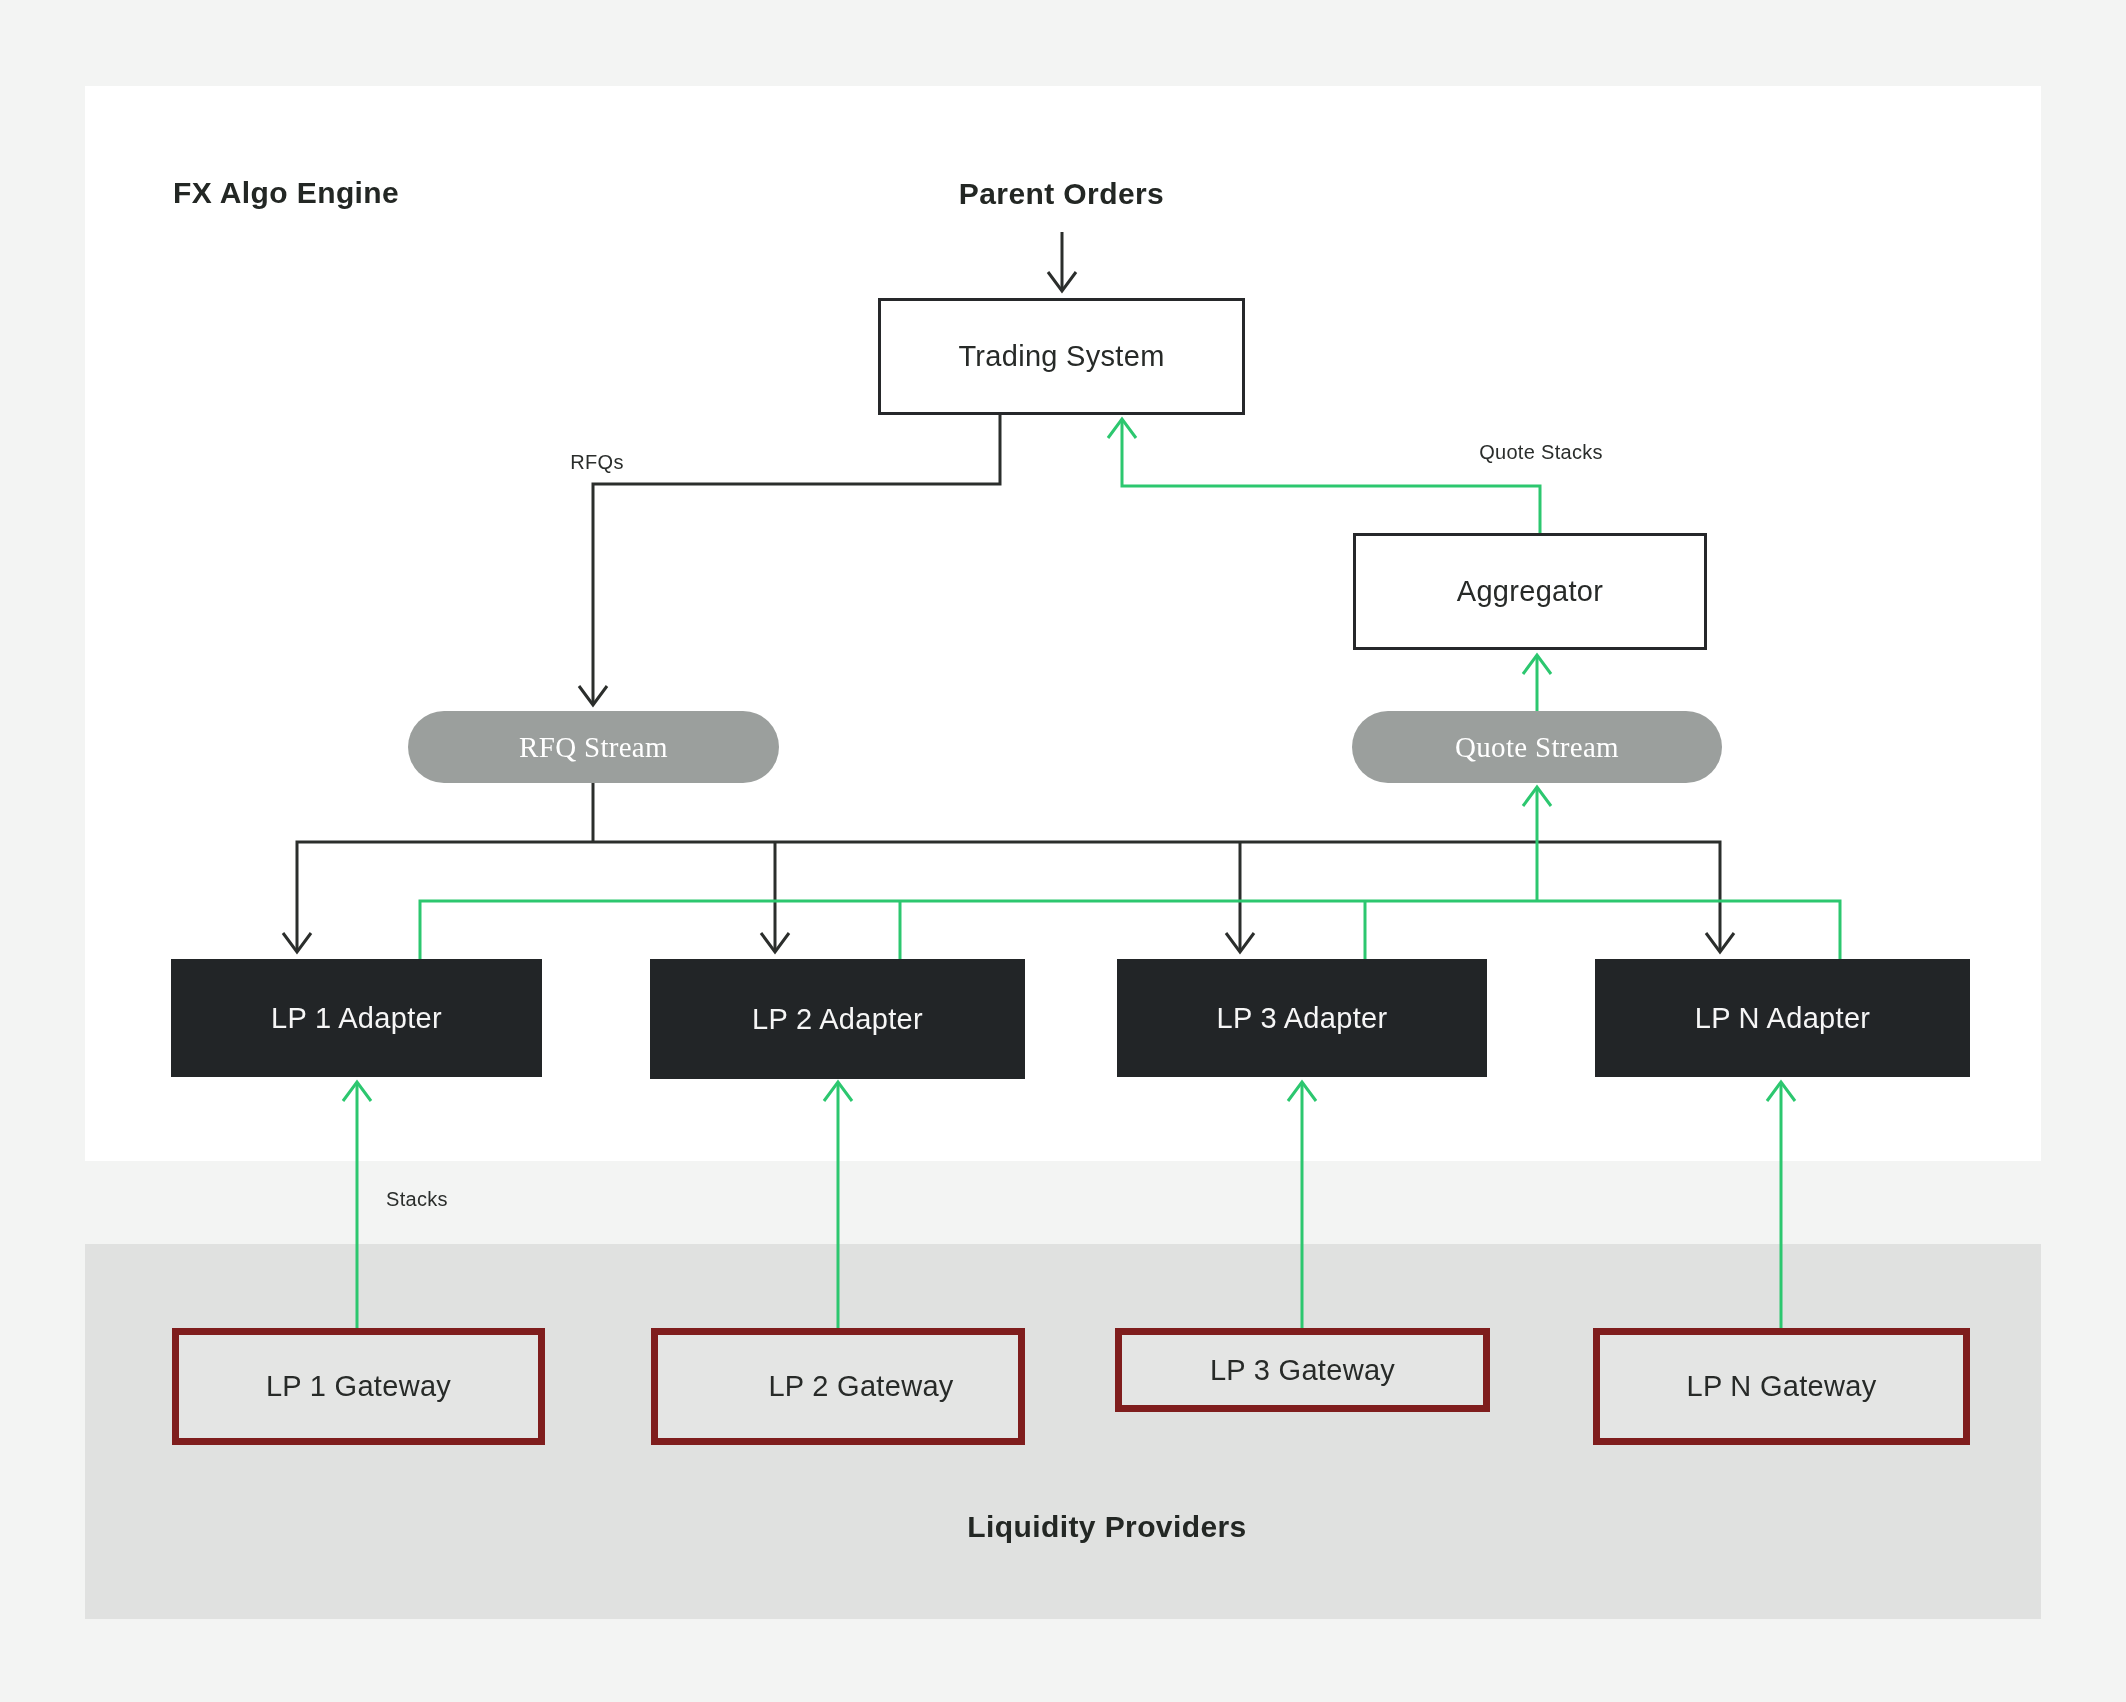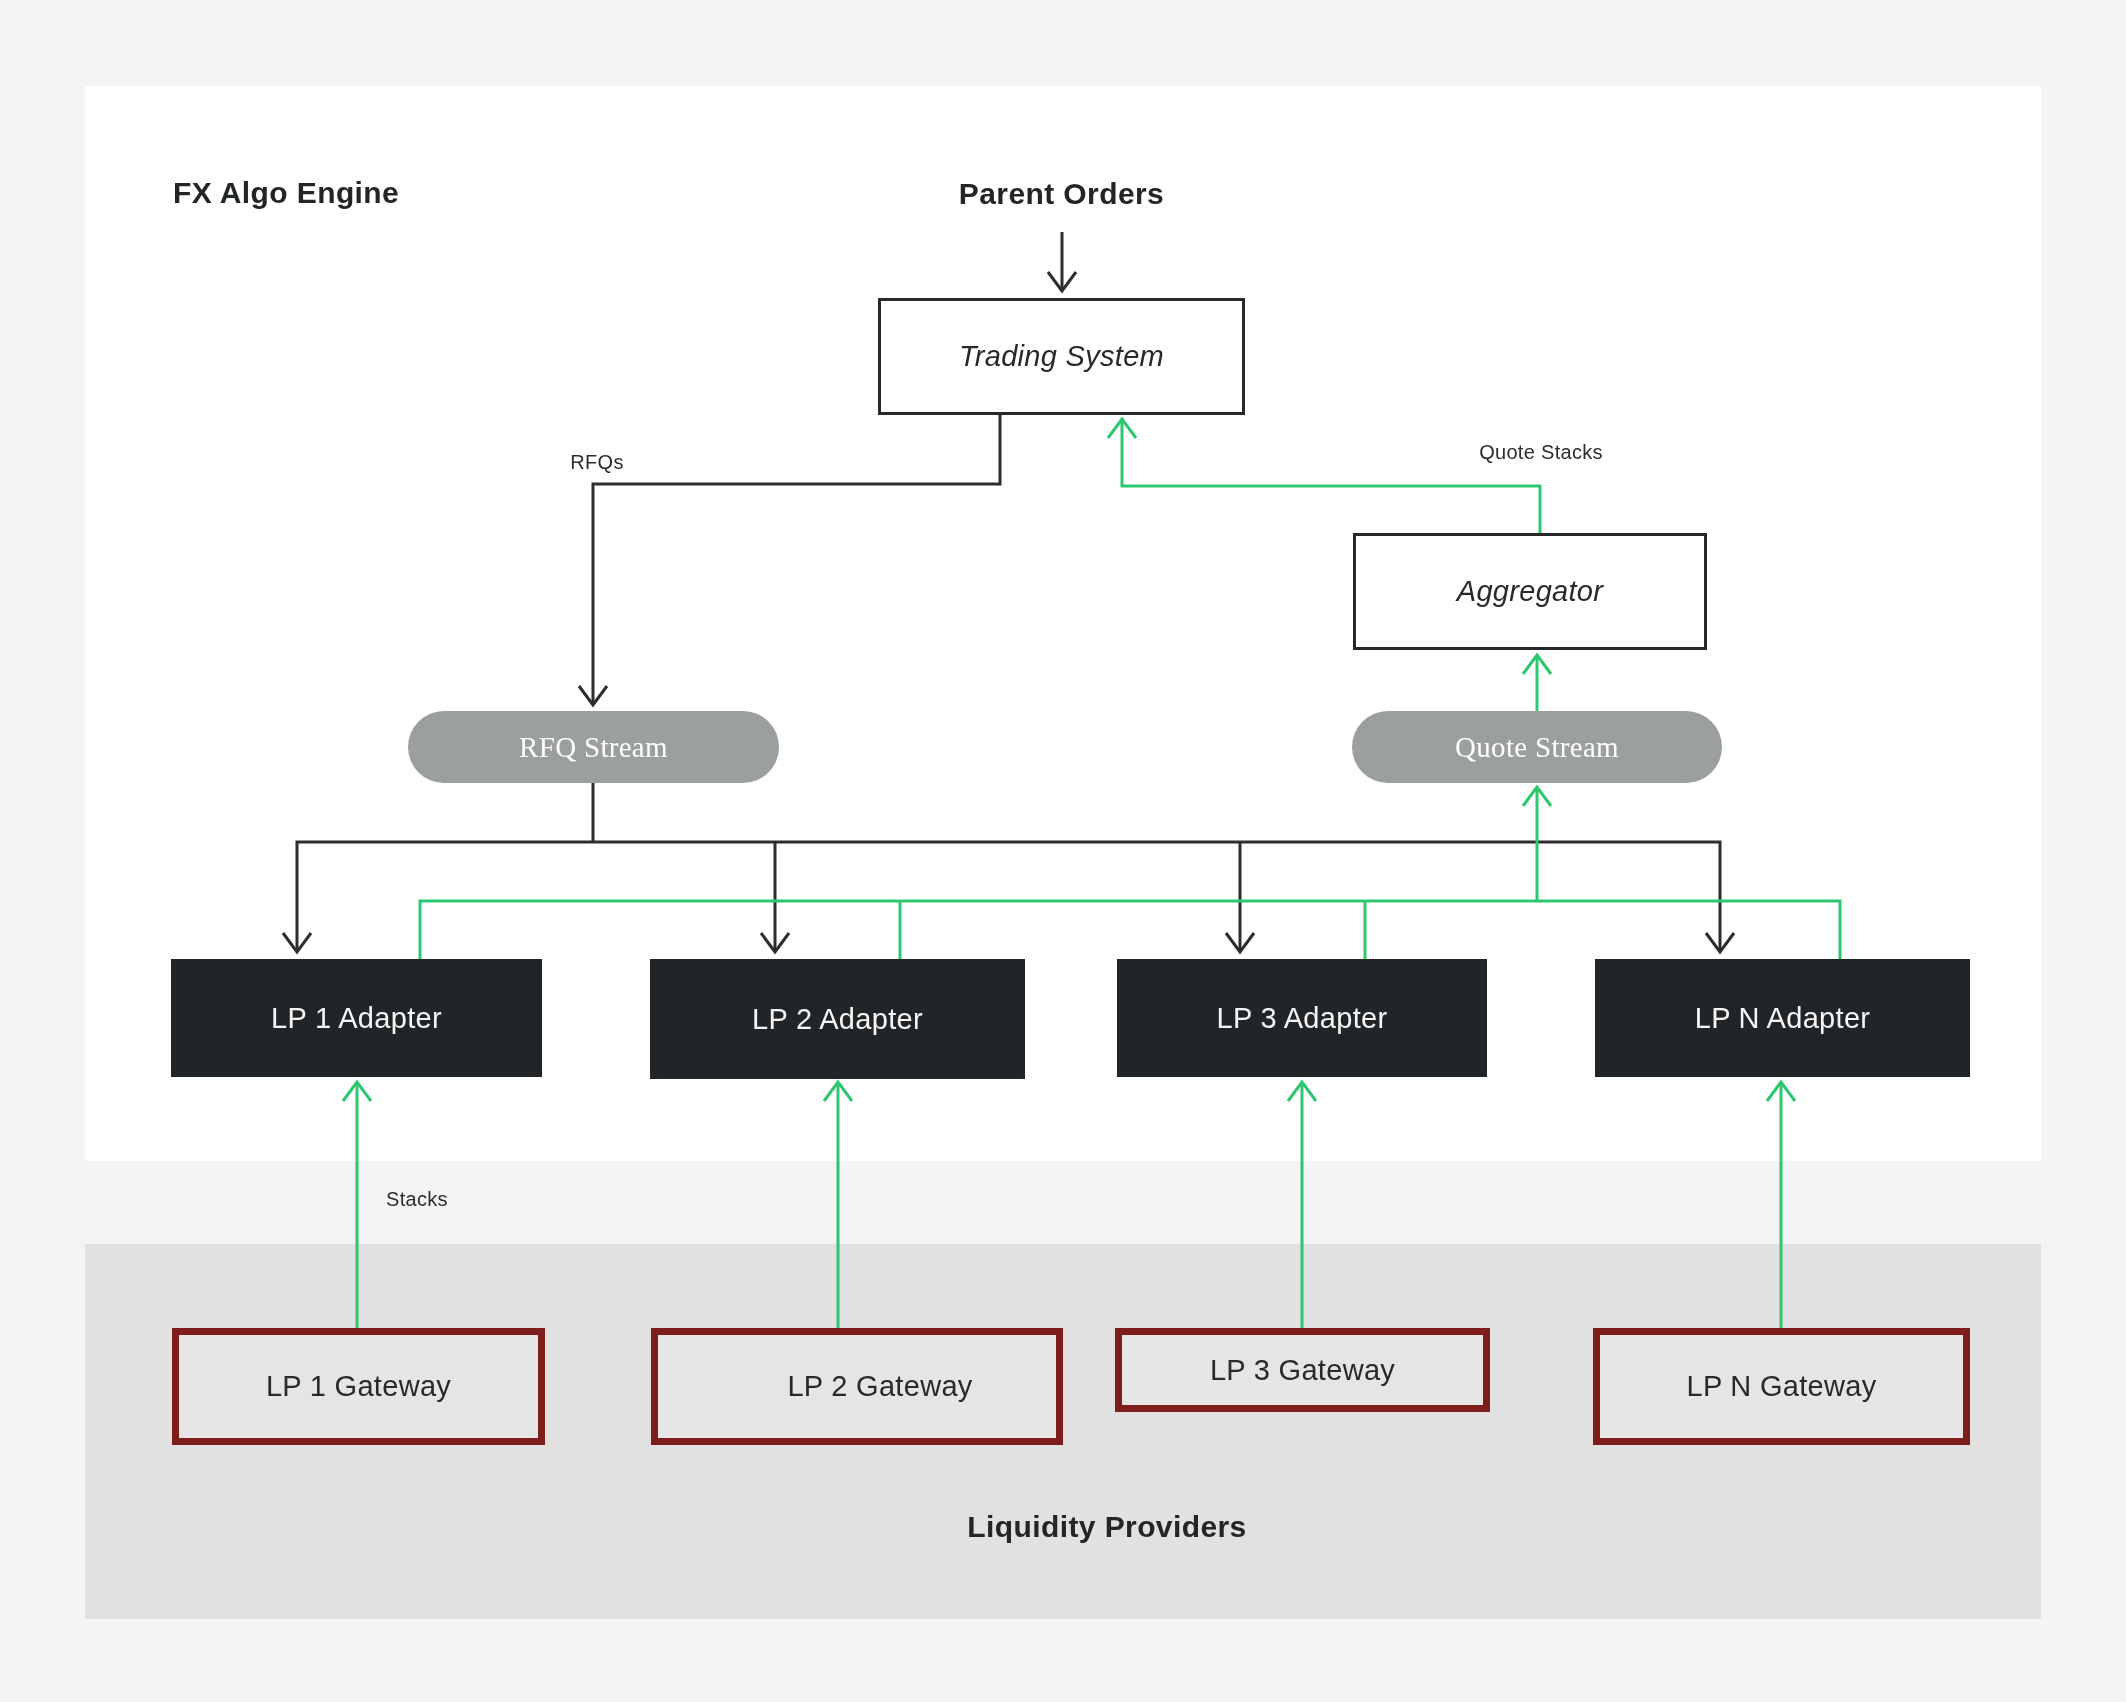--- a/index.html
+++ b/index.html
@@ -20,21 +20,21 @@
     background:#e0e1e0;
   }
   svg.wires{position:absolute;left:0;top:0;z-index:2;pointer-events:none;}
   .node{
     position:absolute;z-index:3;
     display:flex;align-items:center;justify-content:center;
     font-size:29px;letter-spacing:.3px;
     box-sizing:border-box;
   }
   .box-white{
-    background:#ffffff;border:3px solid #26282a;color:#272a28;font-style:italic;
+    background:#ffffff;border:3px solid #26282a;color:#272a28;
   }
   .pill{
     background:#9b9f9d;color:#ffffff;border-radius:37px;font-family:Liberation Serif, serif;
   }
   .adapter{
     background:#222527;color:#f6f6f6;
   }
   .gateway{
     background:#e4e5e4;border:7px solid #7f1d1d;color:#272a28;
   }
@@ -115,15 +115,15 @@
 
 <div class="node pill" style="left:408px;top:711px;width:371px;height:72px;">RFQ Stream</div>
 <div class="node pill" style="left:1352px;top:711px;width:370px;height:72px;">Quote Stream</div>
 
 <div class="node adapter" style="left:171px;top:959px;width:371px;height:118px;">LP 1 Adapter</div>
 <div class="node adapter" style="left:650px;top:959px;width:375px;height:120px;">LP 2 Adapter</div>
 <div class="node adapter" style="left:1117px;top:959px;width:370px;height:118px;">LP 3 Adapter</div>
 <div class="node adapter" style="left:1595px;top:959px;width:375px;height:118px;">LP N Adapter</div>
 
 <div class="node gateway" style="left:172px;top:1328px;width:373px;height:117px;">LP 1 Gateway</div>
-<div class="node gateway" style="left:651px;top:1328px;width:412px;height:117px;padding-left:46px;">LP 2 Gateway</div>
+<div class="node gateway" style="left:651px;top:1328px;width:374px;height:117px;padding-left:46px;">LP 2 Gateway</div>
 <div class="node gateway" style="left:1115px;top:1328px;width:375px;height:84px;">LP 3 Gateway</div>
 <div class="node gateway" style="left:1593px;top:1328px;width:377px;height:117px;">LP N Gateway</div>
 
 </body></html>

